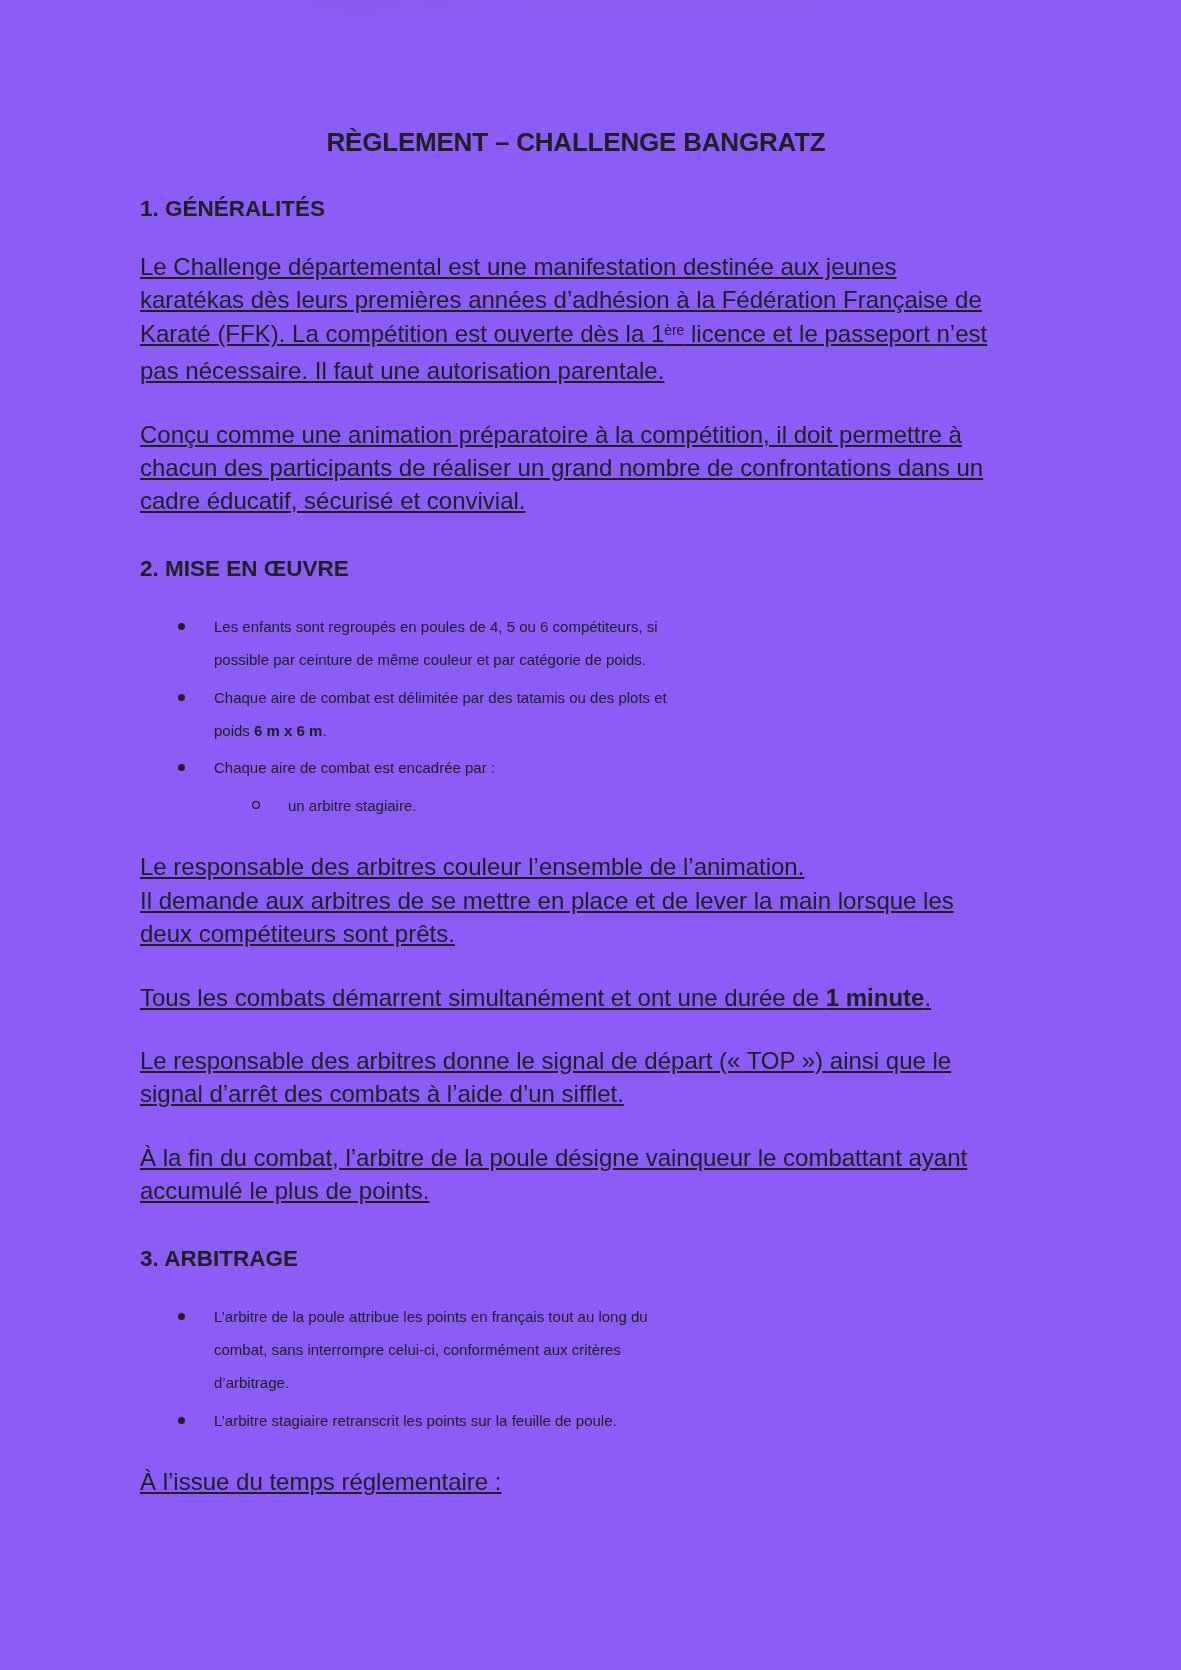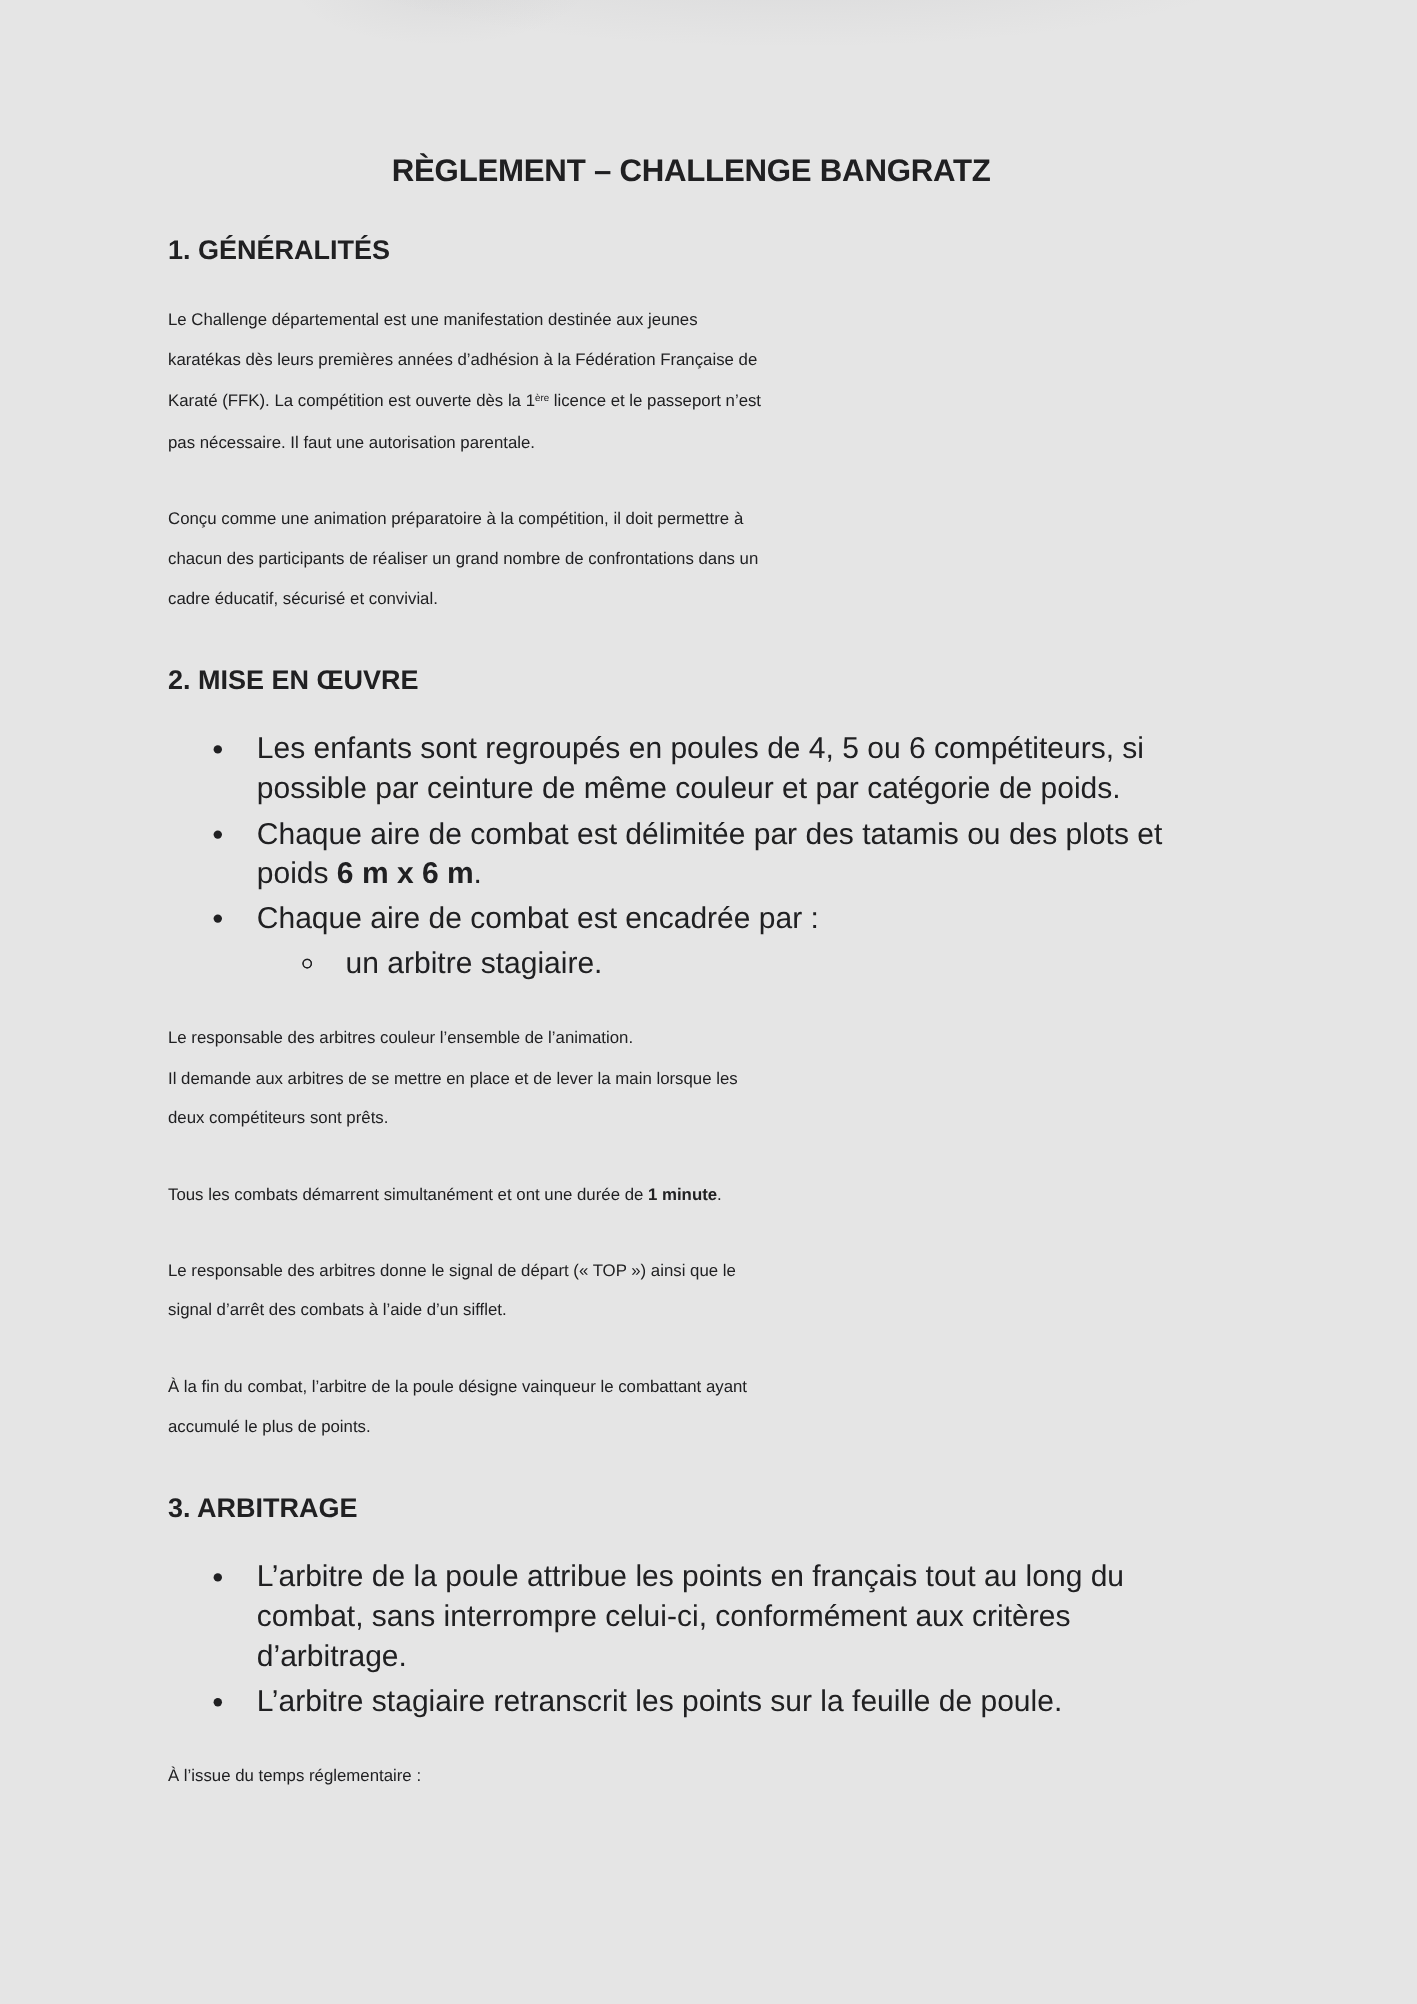--- a/index.html
+++ b/index.html
@@ -5,21 +5,21 @@
 <style>
   html, body {
     margin: 0;
     padding: 0;
     background: #ffffff;
   }
   .page {
     position: relative;
     width: 1181px;
     height: 1670px;
-    background: #e5e5e5;
+    background: #8b5cf6;
     overflow: hidden;
     font-family: "Liberation Sans", "DejaVu Sans", sans-serif;
     color: #202022;
   }
   
   .top-shadow {
     position: absolute;
     top: 0; left: 0; right: 0;
     height: 120px;
     pointer-events: none;
@@ -42,35 +42,36 @@
     margin: 0 0 33px 0;
   }
   .heading {
     font-size: 22.5px;
     line-height: 34px;
     font-weight: bold;
     margin: 34px 0 24px 0;
   }
   .heading.first { margin-top: 4px; }
   .para {
-    font-size: 14px;
+    font-size: 24px;
     line-height: 33.4px;
     margin: 0 0 30px 0;
+    text-decoration: underline;
   }
   .ln { display: block; white-space: pre; }
   .b  { font-weight: bold; }
   .sup {
     font-size: 0.58em;
     position: relative;
     top: -0.52em;
     white-space: pre;
   }
   .blist {
     margin: 0 0 28px 0;
-    font-size: 25px;
+    font-size: 15px;
     line-height: 33.4px;
   }
   .bitem {
     position: relative;
     padding-left: 74px;
     margin-bottom: 4px;
   }
   .bitem > .marker {
     position: absolute;
     left: 38px;

